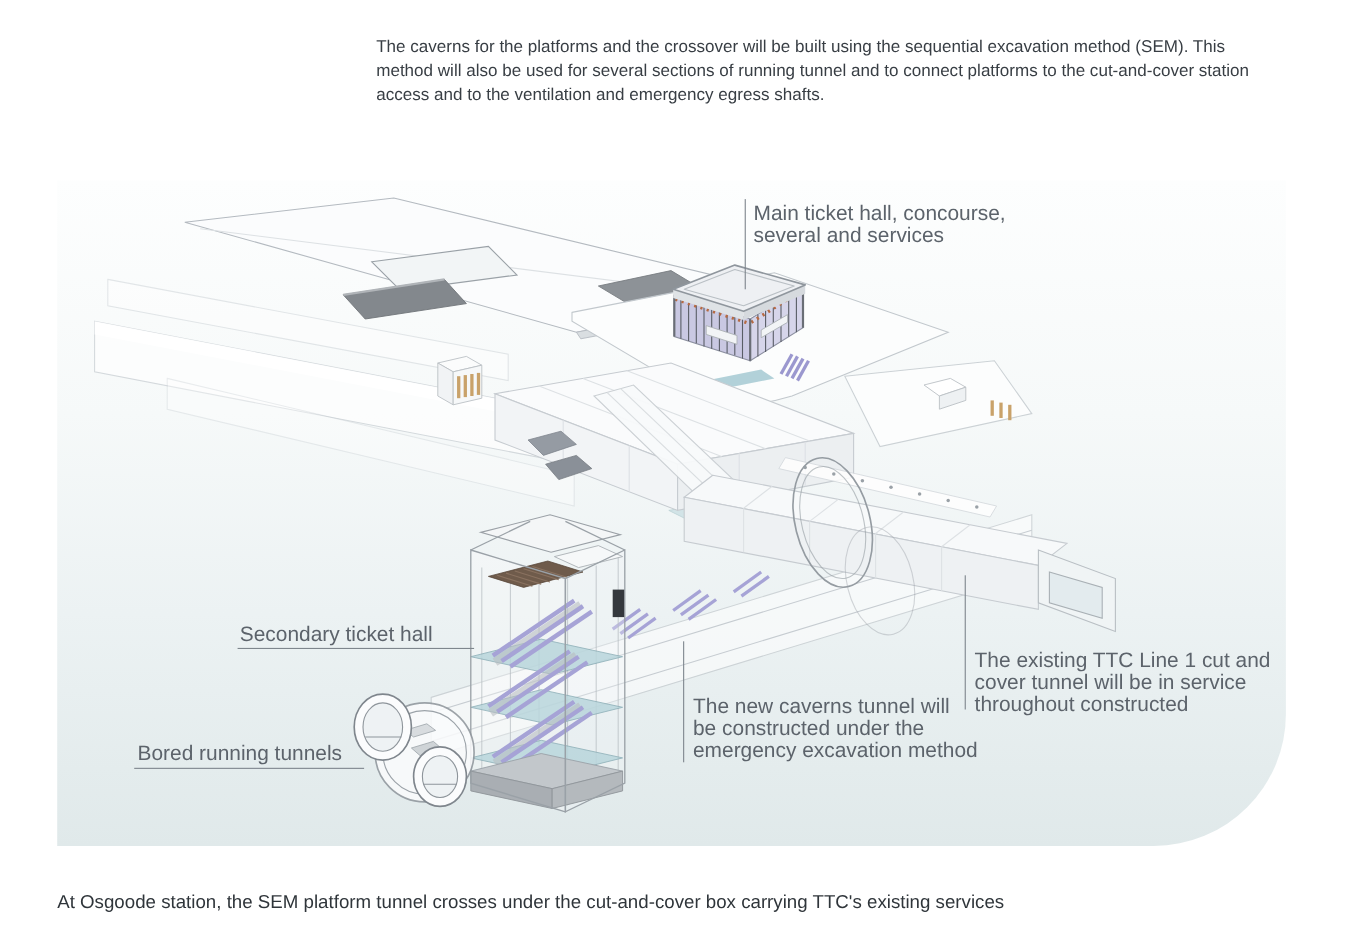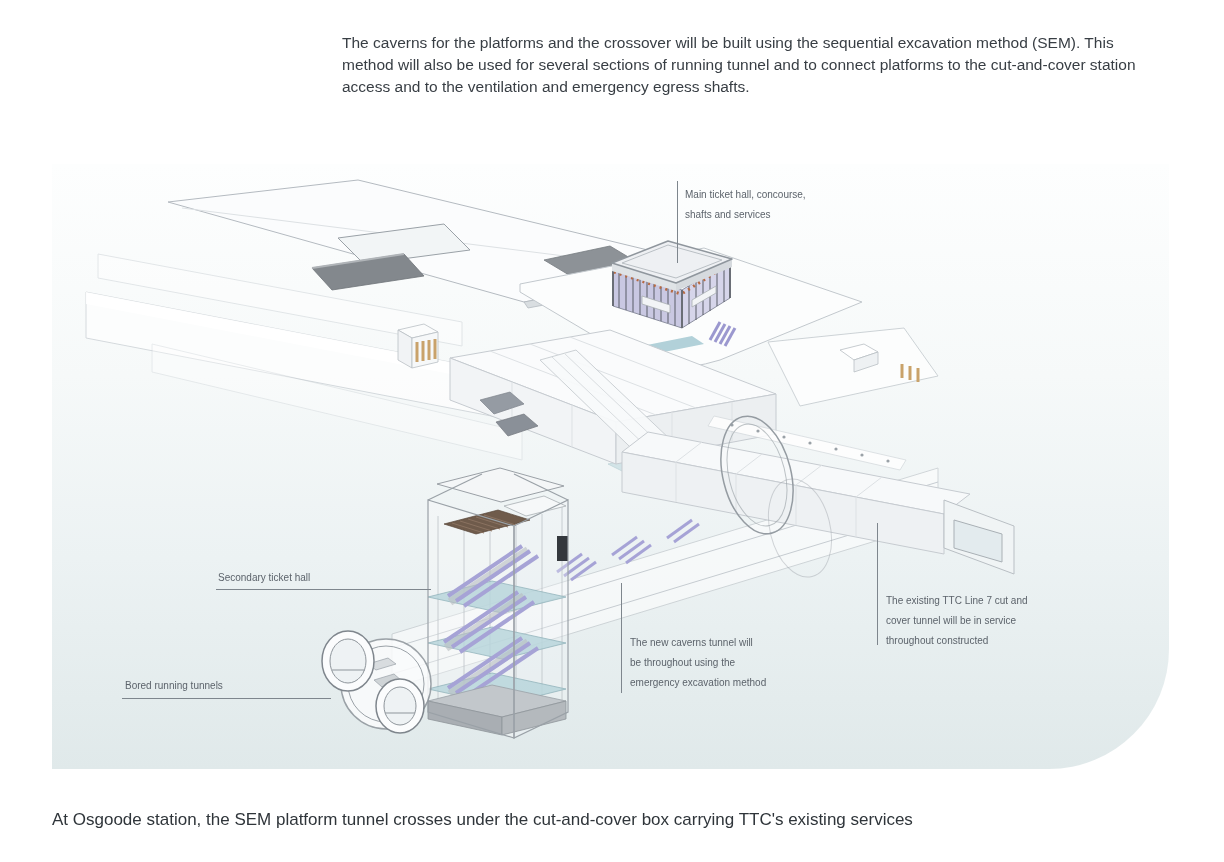--- a/index.html
+++ b/index.html
@@ -15,21 +15,21 @@
     position:absolute;left:52px;top:809px;width:1050px;
     font-size:17px;line-height:21px;color:#2f353a;
   }
   .panel{
     position:absolute;left:52px;top:164px;width:1117px;height:605px;
     border-radius:0 0 120px 0;
     background:linear-gradient(180deg,#fdfefe 0%,#f6f9f9 35%,#ecf2f3 65%,#e0e9ea 100%);
   }
   .illustration{position:absolute;left:52px;top:164px;width:1117px;height:605px;}
   .callout{
-    position:absolute;font-size:10px;line-height:20px;color:#5c636b;white-space:nowrap;
+    position:absolute;font-size:19px;line-height:20px;color:#5c636b;white-space:nowrap;
   }
   .callout span{display:block;}
   .leader-v{position:absolute;width:1px;background:#7e868d;}
   .leader-h{position:absolute;height:1px;background:#7e868d;}
 </style>
 </head>
 <body>
 
 <div class="page">
 
@@ -283,42 +283,42 @@
       <line x1="280" y1="506" x2="313" y2="506" stroke="#8e959b" stroke-width="1"></line>
       <ellipse cx="348" cy="542" rx="24" ry="27" fill="#fbfcfd" stroke="#7f868d" stroke-width="1.5"></ellipse>
       <ellipse cx="348" cy="542" rx="16" ry="19" fill="#eef2f4" stroke="#8e959b" stroke-width="1"></ellipse>
       <line x1="333" y1="549" x2="363" y2="549" stroke="#8e959b" stroke-width="1"></line>
     </g>
   </svg>
 
   <div class="leader-v" style="left:677px;top:181px;height:82px;"></div>
   <div class="callout" style="left:685px;top:185px;">
     <span>Main ticket hall, concourse,</span>
-    <span>shafts and services</span>
+    <span>several and services</span>
   </div>
 
   <div class="callout" style="left:218px;top:568px;">
     <span>Secondary ticket hall</span>
   </div>
   <div class="leader-h" style="left:216px;top:589px;width:215px;"></div>
 
   <div class="callout" style="left:125px;top:676px;">
     <span>Bored running tunnels</span>
   </div>
   <div class="leader-h" style="left:122px;top:698px;width:209px;"></div>
 
   <div class="leader-v" style="left:621px;top:583px;height:110px;"></div>
   <div class="callout" style="left:630px;top:633px;">
     <span>The new caverns tunnel will</span>
-    <span>be throughout using the</span>
+    <span>be constructed under the</span>
     <span>emergency excavation method</span>
   </div>
 
   <div class="leader-v" style="left:877px;top:523px;height:122px;"></div>
   <div class="callout" style="left:886px;top:591px;">
-    <span>The existing TTC Line 7 cut and</span>
+    <span>The existing TTC Line 1 cut and</span>
     <span>cover tunnel will be in service</span>
     <span>throughout constructed</span>
   </div>
 
   <div class="caption">At Osgoode station, the SEM platform tunnel crosses under the cut-and-cover box carrying TTC's existing services</div>
 
 </div>
 
 </body></html>

